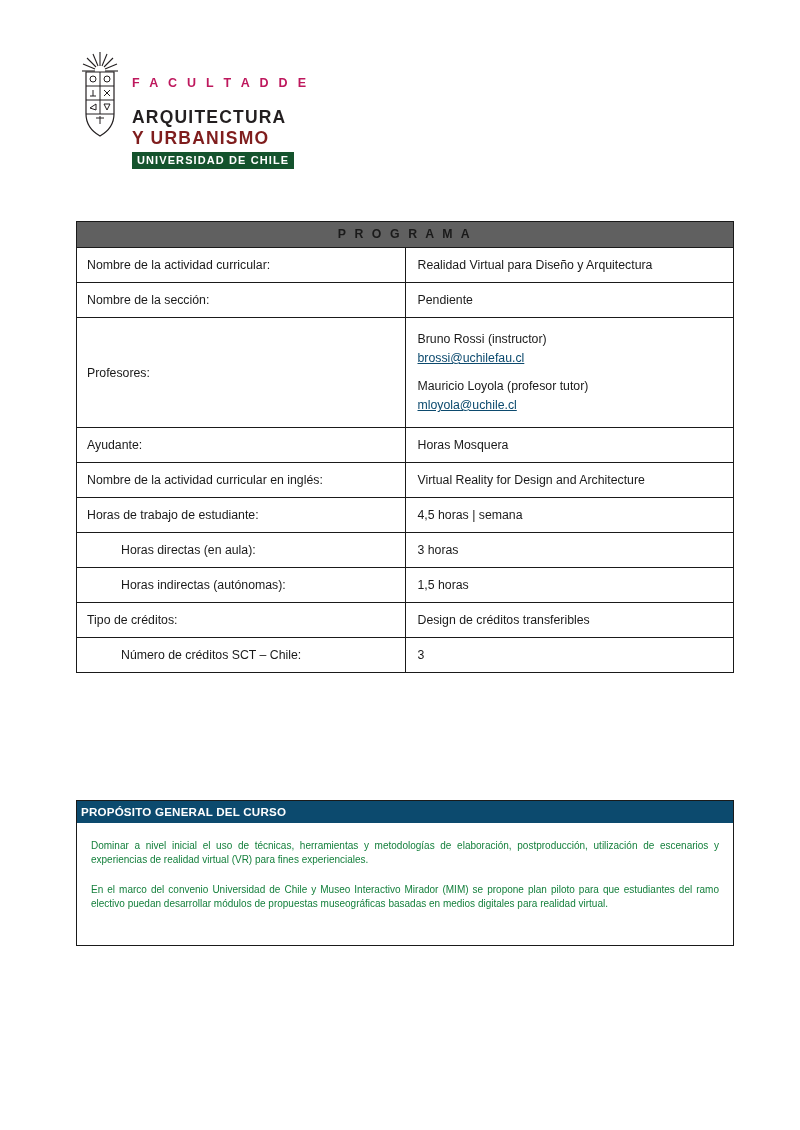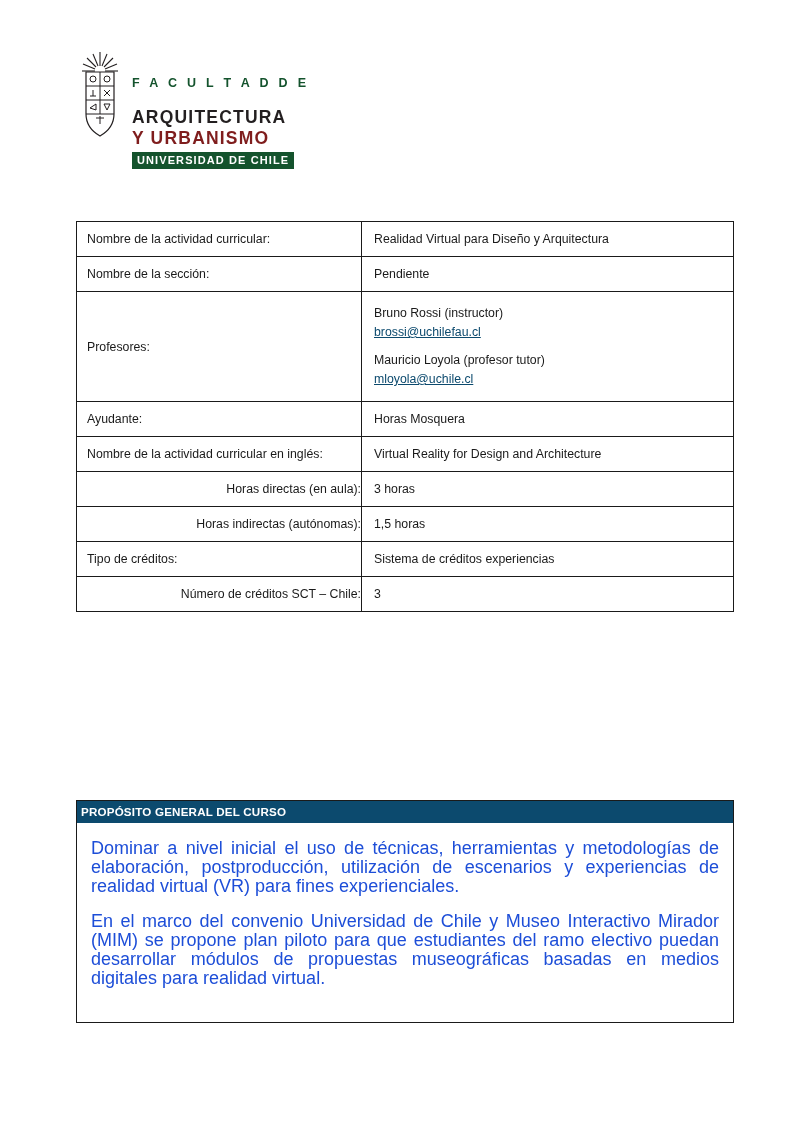--- a/index.html
+++ b/index.html
@@ -37,21 +37,21 @@
     margin-right: 10px;
     position: relative;
   }
   .logo-text {
     padding-top: 24px;
   }
   .logo-line1 {
     font-size: 12.5px;
     letter-spacing: 3.3px;
     font-weight: bold;
-    color: #14532d;
+    color: #be185d;
     line-height: 14px;
   }
   .logo-line2 {
     font-size: 17.5px;
     letter-spacing: 1.2px;
     font-weight: bold;
     color: #231f20;
     line-height: 20px;
     margin-top: 17px;
   }
@@ -101,21 +101,20 @@
   }
   .cell-label {
     width: 274px;
     padding: 10px 0 10px 10px;
   }
   .cell-value {
     padding: 10px 0 10px 12px;
   }
   .indent {
     padding-left: 44px;
-    text-align: right;
   }
   .cell-tall {
     padding-top: 12px;
     padding-bottom: 12px;
   }
   .bold-value {
     font-weight: bold;
   }
   .mail-link {
     color: #0c4a6e;
@@ -140,24 +139,24 @@
   .proposito-header {
     background: #0c4a6e;
     color: #ffffff;
     font-weight: bold;
     font-size: 11.6px;
     padding: 4px 0 5px 4px;
     letter-spacing: 0.2px;
   }
   .proposito-body {
     padding: 16px 14px 18px 14px;
-    font-size: 18px;
-    line-height: 19px;
+    font-size: 10px;
+    line-height: 14px;
     text-align: justify;
-    color: #1d4ed8;
+    color: #15803d;
   }
   .proposito-body p {
     margin: 0 0 16px 0;
   }
   .proposito-body p:last-child {
     margin-bottom: 16px;
   }
 </style>
 </head>
 <body>
@@ -202,20 +201,23 @@
       <div class="logo-line1">F A C U L T A D   D E</div>
       <div class="logo-line2">ARQUITECTURA</div>
       <div class="logo-line3">Y URBANISMO</div>
       <div class="logo-bar">UNIVERSIDAD DE CHILE</div>
     </div>
   </div>
 
   <table class="programa-table">
     <tbody>
       <tr>
+        <td class="programa-header" colspan="2">P R O G R A M A</td>
+      </tr>
+      <tr>
         <td class="cell-label">Nombre de la actividad curricular:</td>
         <td class="cell-value">Realidad Virtual para Diseño y Arquitectura</td>
       </tr>
       <tr>
         <td class="cell-label">Nombre de la sección:</td>
         <td class="cell-value">Pendiente</td>
       </tr>
       <tr>
         <td class="cell-label cell-tall">Profesores:</td>
         <td class="cell-value cell-tall">
@@ -232,30 +234,34 @@
       </tr>
       <tr>
         <td class="cell-label">Ayudante:</td>
         <td class="cell-value">Horas Mosquera</td>
       </tr>
       <tr>
         <td class="cell-label">Nombre de la actividad curricular en inglés:</td>
         <td class="cell-value">Virtual Reality for Design and Architecture</td>
       </tr>
       <tr>
+        <td class="cell-label">Horas de trabajo de estudiante:</td>
+        <td class="cell-value">4,5 horas | semana</td>
+      </tr>
+      <tr>
         <td class="cell-label indent">Horas directas (en aula):</td>
         <td class="cell-value">3 horas</td>
       </tr>
       <tr>
         <td class="cell-label indent">Horas indirectas (autónomas):</td>
         <td class="cell-value">1,5 horas</td>
       </tr>
       <tr>
         <td class="cell-label">Tipo de créditos:</td>
-        <td class="cell-value">Sistema de créditos experiencias</td>
+        <td class="cell-value">Design de créditos transferibles</td>
       </tr>
       <tr>
         <td class="cell-label indent">Número de créditos SCT – Chile:</td>
         <td class="cell-value">3</td>
       </tr>
     </tbody>
   </table>
 
   <div class="proposito-wrap">
     <div class="proposito-header">PROPÓSITO GENERAL DEL CURSO</div>

